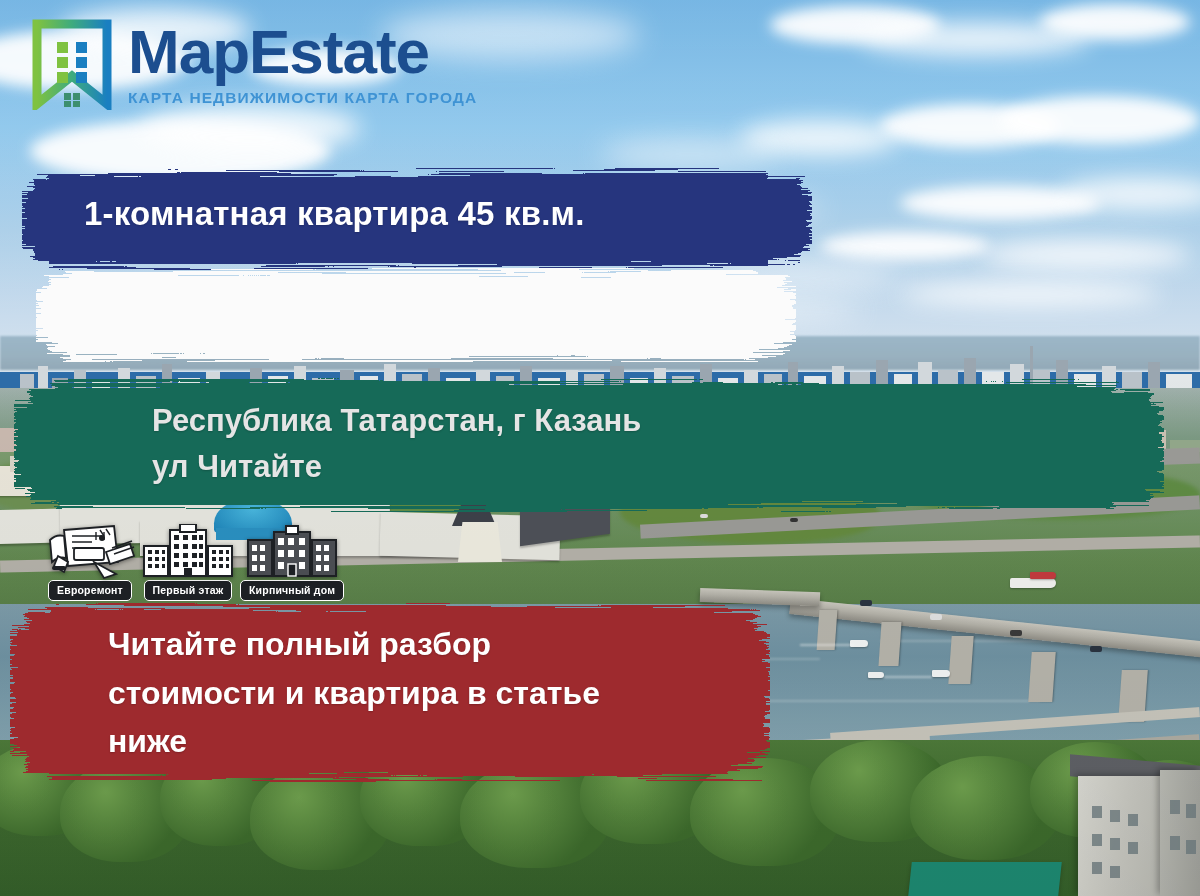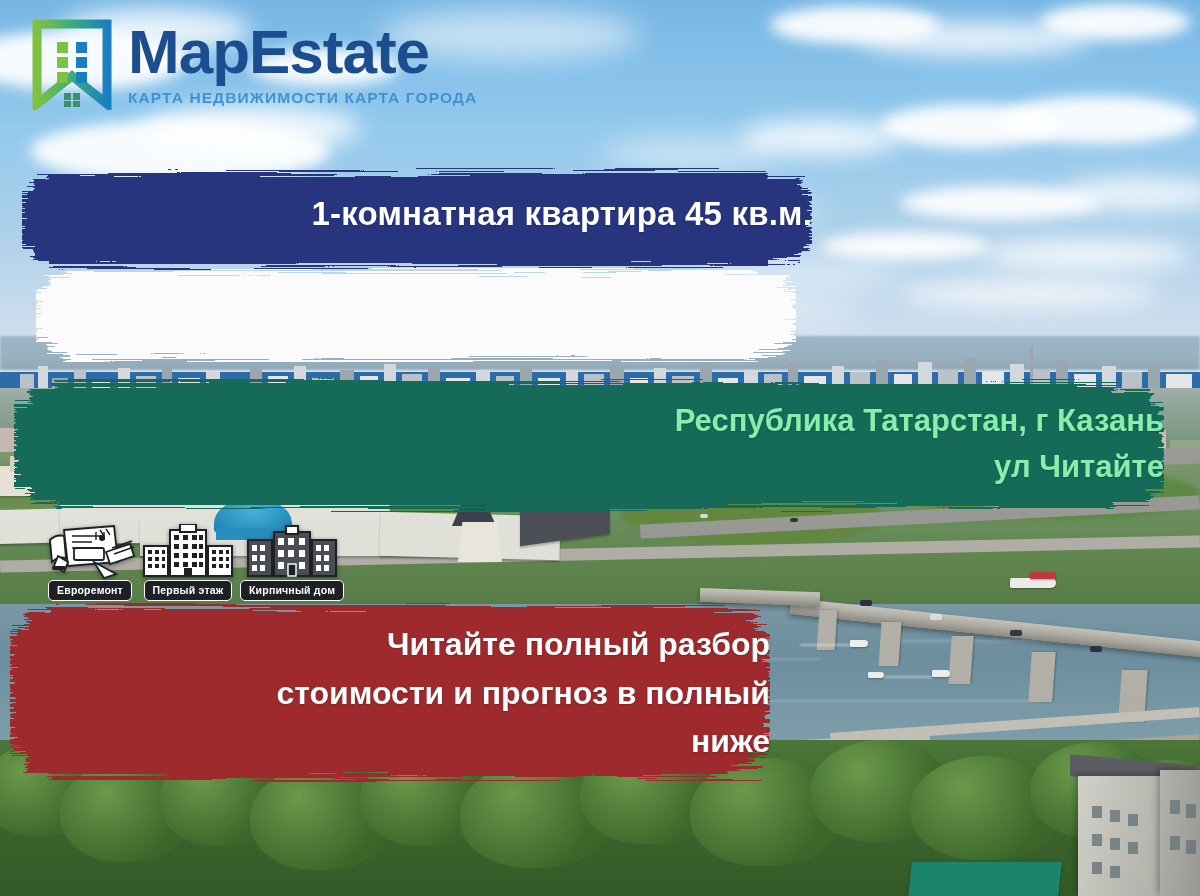--- a/index.html
+++ b/index.html
@@ -142,36 +142,36 @@
     color:#1c4e8f; letter-spacing:-1px;
   }
   .logo-sub {
     font-size:15.5px; font-weight:bold; color:#3f93d4;
     letter-spacing:1.1px; margin-top:6px;
   }
 
   
   .banner { position:absolute; }
   .brush { position:absolute; inset:0; }
-  .banner .txt { position:relative; z-index:2;text-align:right; }
+  .banner .txt { position:relative; z-index:2; }
 
   .b1 { left:22px; top:168px; width:790px; height:102px; }
   .b1 .txt {
     padding:27px 0 0 62px; color:#fff; font-size:33px; font-weight:bold;
     letter-spacing:.2px; text-shadow:0 1px 2px rgba(0,0,0,.18);
   }
 
   .b2 { left:36px; top:268px; width:760px; height:94px; }
   .b2 .txt {
     padding:24px 0 0 116px; color:#27418c; font-size:33px; font-weight:bold;
   }
 
   .b3 { left:14px; top:378px; width:1150px; height:134px; }
   .b3 .txt {
-    padding:20px 0 0 138px; color:#86efac; font-size:31px; font-weight:bold;
+    padding:20px 0 0 138px; color:#e5e5e5; font-size:31px; font-weight:bold;
     line-height:1.48; text-shadow:0 1px 2px rgba(0,0,0,.2);
   }
 
   .b4 { left:10px; top:602px; width:760px; height:180px; }
   .b4 .txt {
     padding:18px 0 0 98px; color:#fff; font-size:32px; font-weight:bold;
     line-height:1.52; text-shadow:0 1px 2px rgba(0,0,0,.2);
   }
 
   
@@ -620,16 +620,16 @@
       </filter>
     </defs>
     <g filter="url(#f4)">
       <rect x="16" y="10" width="730" height="160" fill="#9e2b2e"></rect>
       <rect x="0" y="28" width="760" height="122" fill="#9e2b2e"></rect>
       <rect x="40" y="4" width="680" height="172" fill="#9e2b2e"></rect>
     </g>
   </svg>
   <div class="txt">
     <div>Читайте полный разбор</div>
-    <div>стоимости и прогноз в полный</div>
+    <div>стоимости и квартира в статье</div>
     <div>ниже</div>
   </div>
 </div>
 
 </body></html>

